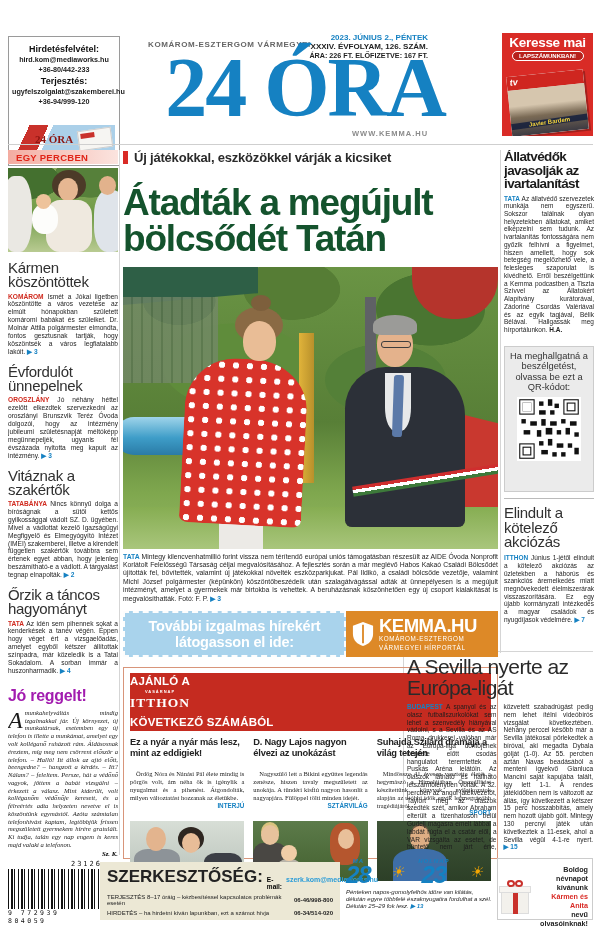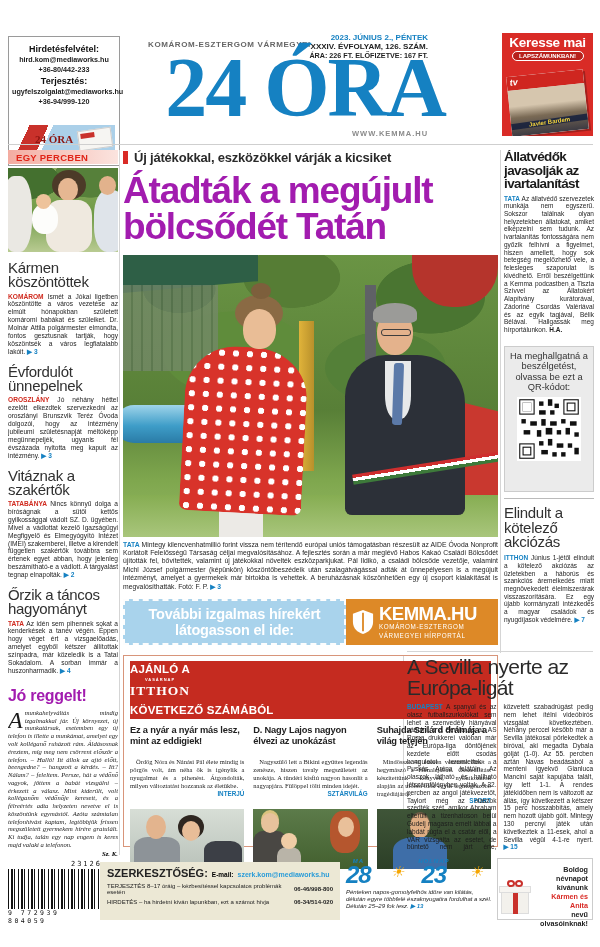--- a/index.html
+++ b/index.html
@@ -70,21 +70,21 @@
   .barcode-block { position:absolute; left:8px; top:860px; width:94px; }
   .bc-code { font-family:"DejaVu Sans Mono",monospace; font-size:7px; letter-spacing:2px; text-align:right; color:#111; }
   .bc-bars { height:40px; margin-top:1px; background:repeating-linear-gradient(90deg,#111 0 1px,#fff 1px 3px,#111 3px 5px,#fff 5px 6px,#111 6px 7px,#fff 7px 10px); }
   .bc-num { font-family:"DejaVu Sans Mono",monospace; font-size:6.5px; letter-spacing:2.5px; color:#111; }
 
   
   .mcol { position:absolute; left:123px; top:150px; width:375px; }
   .kicker { display:flex; align-items:center; }
   .kicker-bar { width:5px; height:13px; background:#d92b26; margin-right:6px; }
   .kicker-text { font-size:13px; font-weight:bold; color:#2a2a2a; letter-spacing:-.2px; }
-  .headline { font-size:37px; font-weight:800; letter-spacing:-1.2px; line-height:.98; color:#a21caf; margin:8px 0 9px; }
+  .headline { font-size:37px; font-weight:800; letter-spacing:-1.2px; line-height:.98; color:#14532d; margin:20px 0 9px; }
 
   .mainphoto { position:relative; height:282px; overflow:hidden;
     background:radial-gradient(60px 40px at 15% 12%,#3f6b2e 0 60%,transparent 61%),
       radial-gradient(80px 50px at 45% 8%,#567d35 0 60%,transparent 61%),
       radial-gradient(90px 60px at 82% 15%,#4a7531 0 60%,transparent 61%),
       radial-gradient(120px 70px at 30% 35%,#5f8c3b 0 60%,transparent 61%),
       radial-gradient(100px 60px at 70% 40%,#548038 0 60%,transparent 61%),
       linear-gradient(180deg,#6a9444 0,#587f37 55%,#7fa74e 80%,#96b965 100%); }
   .mp-fence { position:absolute; left:0; top:0; width:135px; height:38px; background:#2e5f46; transform:skewY(-5deg); transform-origin:left top; }
   .mp-wall { position:absolute; left:0; top:30px; width:95px; height:86px; background:repeating-linear-gradient(90deg,#74886a 0 8px,#5d7456 8px 10px); opacity:.75; }
@@ -158,21 +158,21 @@
   .rhr { border-top:1px solid #bbb; margin:6px 0 7px; }
 
   
   .sevilla { position:absolute; left:407px; top:656px; width:186px; }
   .sev-title { font-weight:400; font-size:21px; line-height:1.0; letter-spacing:-.6px; color:#2a2a2a; }
   .sev-body { margin-top:5px; column-count:2; column-gap:7px; font-size:6.5px; line-height:1.2; text-align:justify; color:#1d1d1d; }
 
   
   .edbox { position:absolute; left:100px; top:862px; width:240px; height:58px; background:#ece8d5; padding:5px 7px 0; }
   .ed-row1 { display:flex; align-items:baseline; gap:4px; }
-  .ed-label { font-size:11px; font-weight:bold; color:#222; font-variant:small-caps; }
+  .ed-label { font-size:17px; font-weight:bold; color:#222; font-variant:small-caps; }
   .ed-email-label { font-size:6.5px; font-weight:bold; }
   .ed-email { font-size:7px; font-weight:bold; color:#2a9cd8; }
   .ed-row { display:flex; justify-content:space-between; align-items:center; margin-top:4px; }
   .ed-row span { font-size:6px; color:#222; }
   .ed-phone { font-size:10px; font-weight:bold; color:#2a9cd8; white-space:nowrap; margin-left:4px; }
 
   .weather { position:absolute; left:346px; top:858px; width:148px;font-style:italic; }
   .wrow { display:flex; gap:14px; }
   .wday { text-align:center; }
   .wlabel { font-size:6px; font-weight:bold; color:#1581c2; letter-spacing:1px; }
@@ -194,21 +194,21 @@
 </head>
 <body>
 
 <div class="page">
 
   <div class="adbox">
     <div class="adbox-title">Hirdetésfelvétel:</div>
     <div class="adbox-line">hird.kom@mediaworks.hu</div>
     <div class="adbox-line">+36-80/442-233</div>
     <div class="adbox-title">Terjesztés:</div>
-    <div class="adbox-line">ugyfelszolgalat@mediaworks.hu</div>
+    <div class="adbox-line">ugyfelszolgalat@szakemberei.hu</div>
     <div class="adbox-line">+36-94/999-120</div>
     <div class="mini-banner">
       <span class="mini-logo">24 ÓRA</span>
       <span class="mini-site">KEMMA.HU</span>
       <span class="mini-paper">
           <i></i>
         </span>
     </div>
   </div>
 

